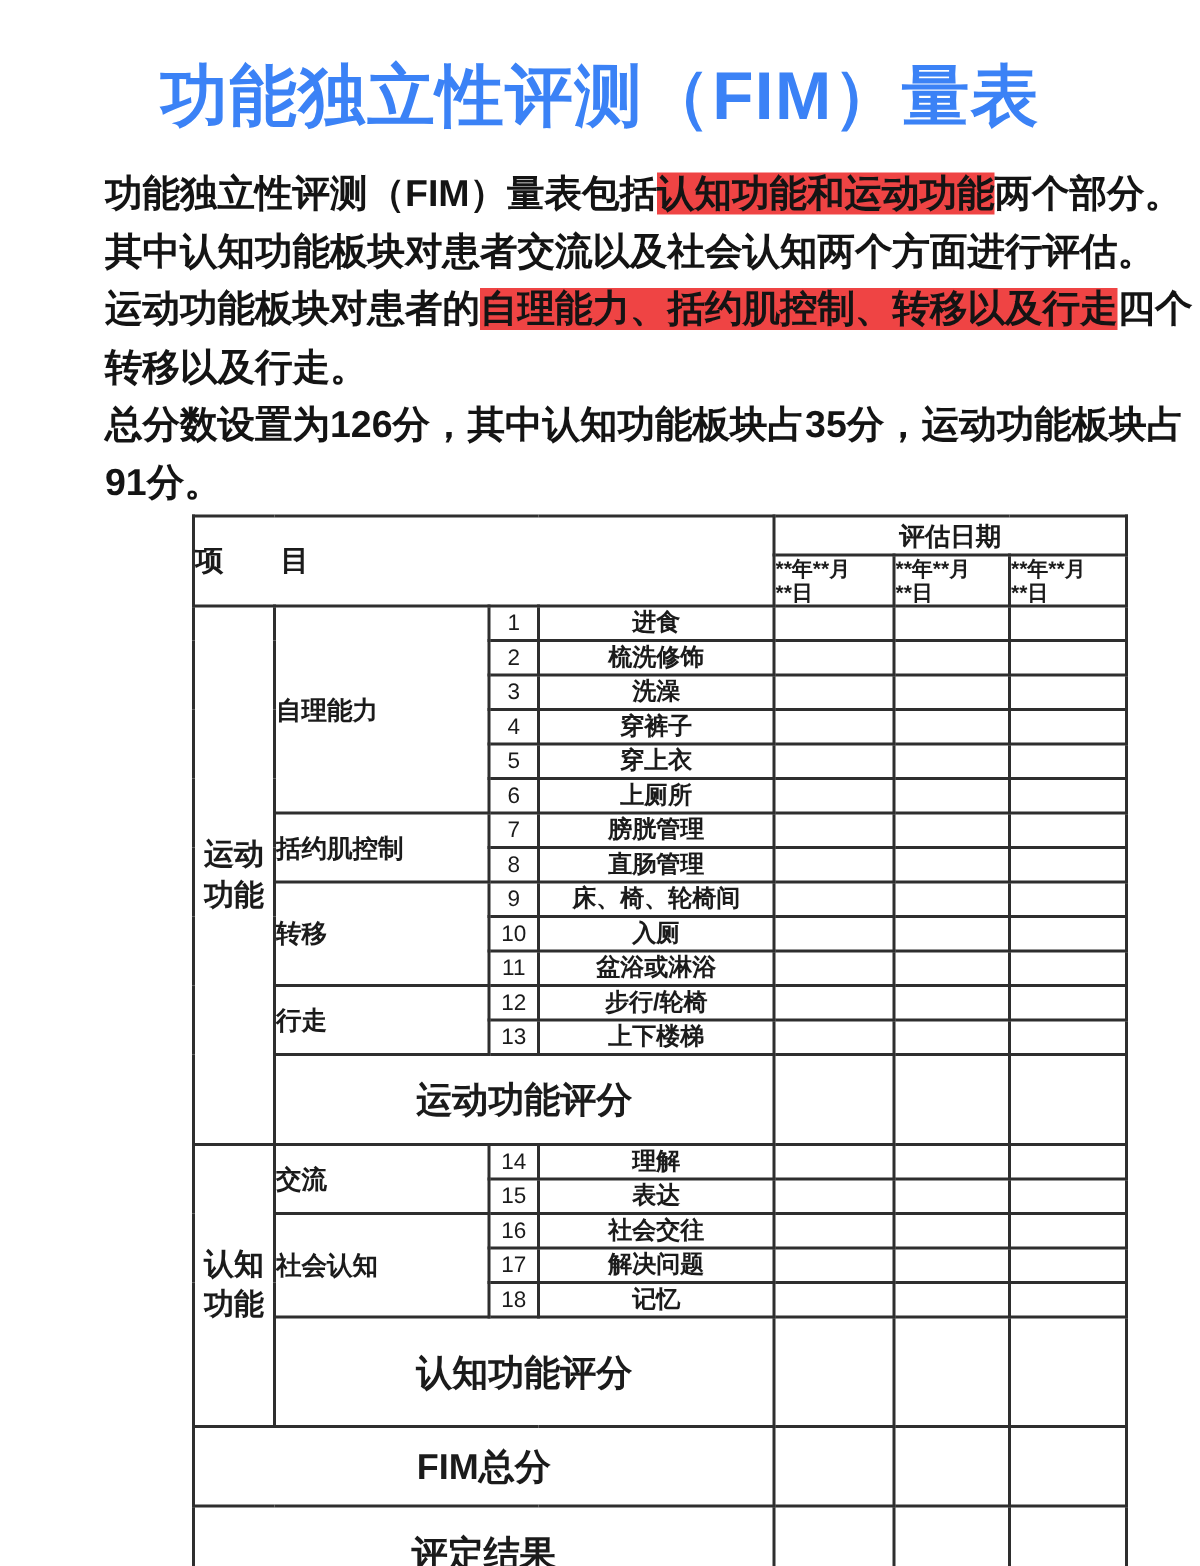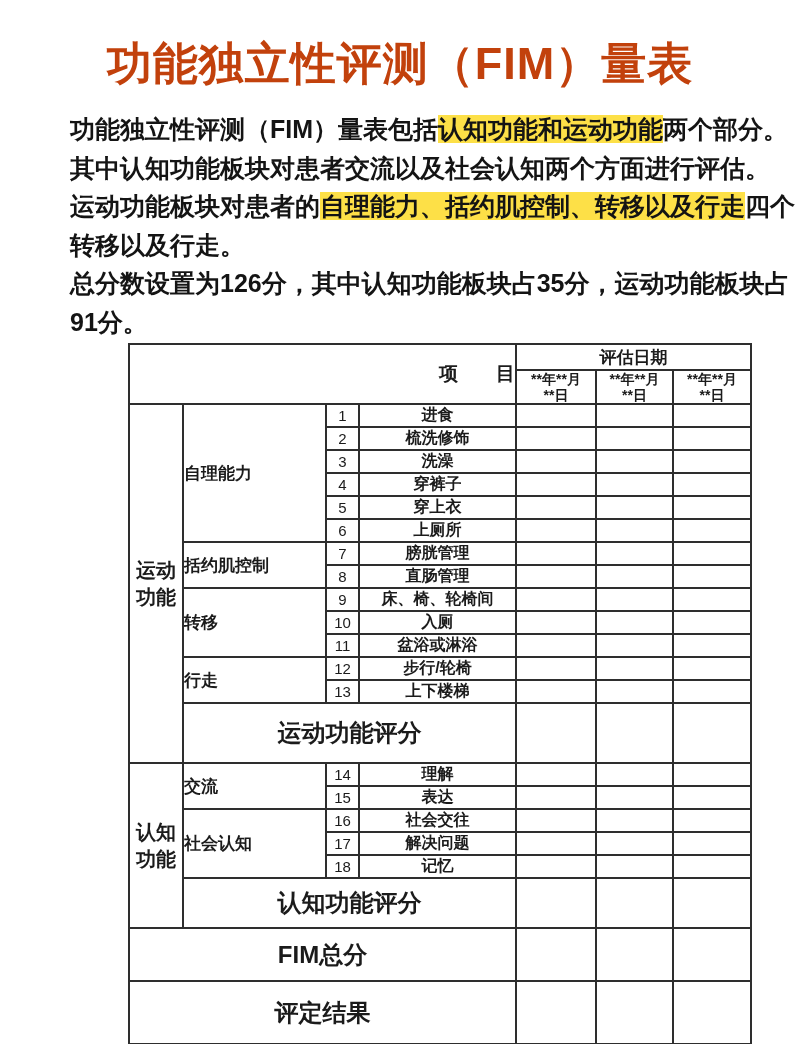--- a/index.html
+++ b/index.html
@@ -5,48 +5,48 @@
   html,body{margin:0;padding:0;}
   body{
     width:800px;height:1044px;position:relative;overflow:hidden;
     background:#ffffff;
     font-family:"Liberation Sans","DejaVu Sans",sans-serif;
     color:#1b1b1b;
   }
   .title{
     position:absolute;top:34px;left:0;width:800px;
     text-align:center;font-size:45px;font-weight:800;
-    color:#c2410c;letter-spacing:1px;white-space:nowrap;
+    color:#3b82f6;letter-spacing:1px;white-space:nowrap;
   }
   .intro{
     position:absolute;left:70px;top:110px;width:720px;
     font-size:25px;font-weight:700;line-height:38.5px;color:#141414;
   }
   .intro .ln{white-space:nowrap;}
   .intro .ln.first{padding-left:9px;}
-  .hl{background:#fde047;}
+  .hl{background:#ef4444;}
   table.fim{
     position:absolute;left:128px;top:343px;width:622px;
     border-collapse:collapse;table-layout:fixed;
     background:transparent;
   }
   table.fim td{
     border:2px solid #2e2e2e;padding:0;vertical-align:middle;
     background:transparent;overflow:hidden;
   }
   tr.h1{height:26px;}
   tr.h2{height:34px;}
   tr.r{height:21.5px;}
   tr.tall60{height:60px;}
-  tr.tall62{height:50px;}
+  tr.tall62{height:73px;}
   tr.tall65{height:53px;}
   tr.tall63{height:63px;}
-  .th-item{font-size:19px;font-weight:700;text-align:right;padding-left:155px;}
+  .th-item{font-size:19px;font-weight:700;text-align:left;padding-left:155px;}
   .th-date{font-size:17px;font-weight:700;text-align:center;}
-  .th-datecol{font-size:14px;font-weight:700;text-align:center;line-height:16px;}
+  .th-datecol{font-size:14px;font-weight:700;line-height:16px;}
   .group{font-size:20px;font-weight:700;text-align:center;line-height:27px;padding-bottom:44px;}
   .cat{font-size:17px;font-weight:700;text-align:left;}
   .num{font-size:15px;font-weight:400;text-align:center;}
   .item{font-size:16px;font-weight:700;text-align:center;padding-left:10px;}
   .score{font-size:24px;font-weight:700;text-align:center;}
 </style>
 </head>
 <body>
 
 <div class="title">功能独立性评测（FIM）量表</div>

